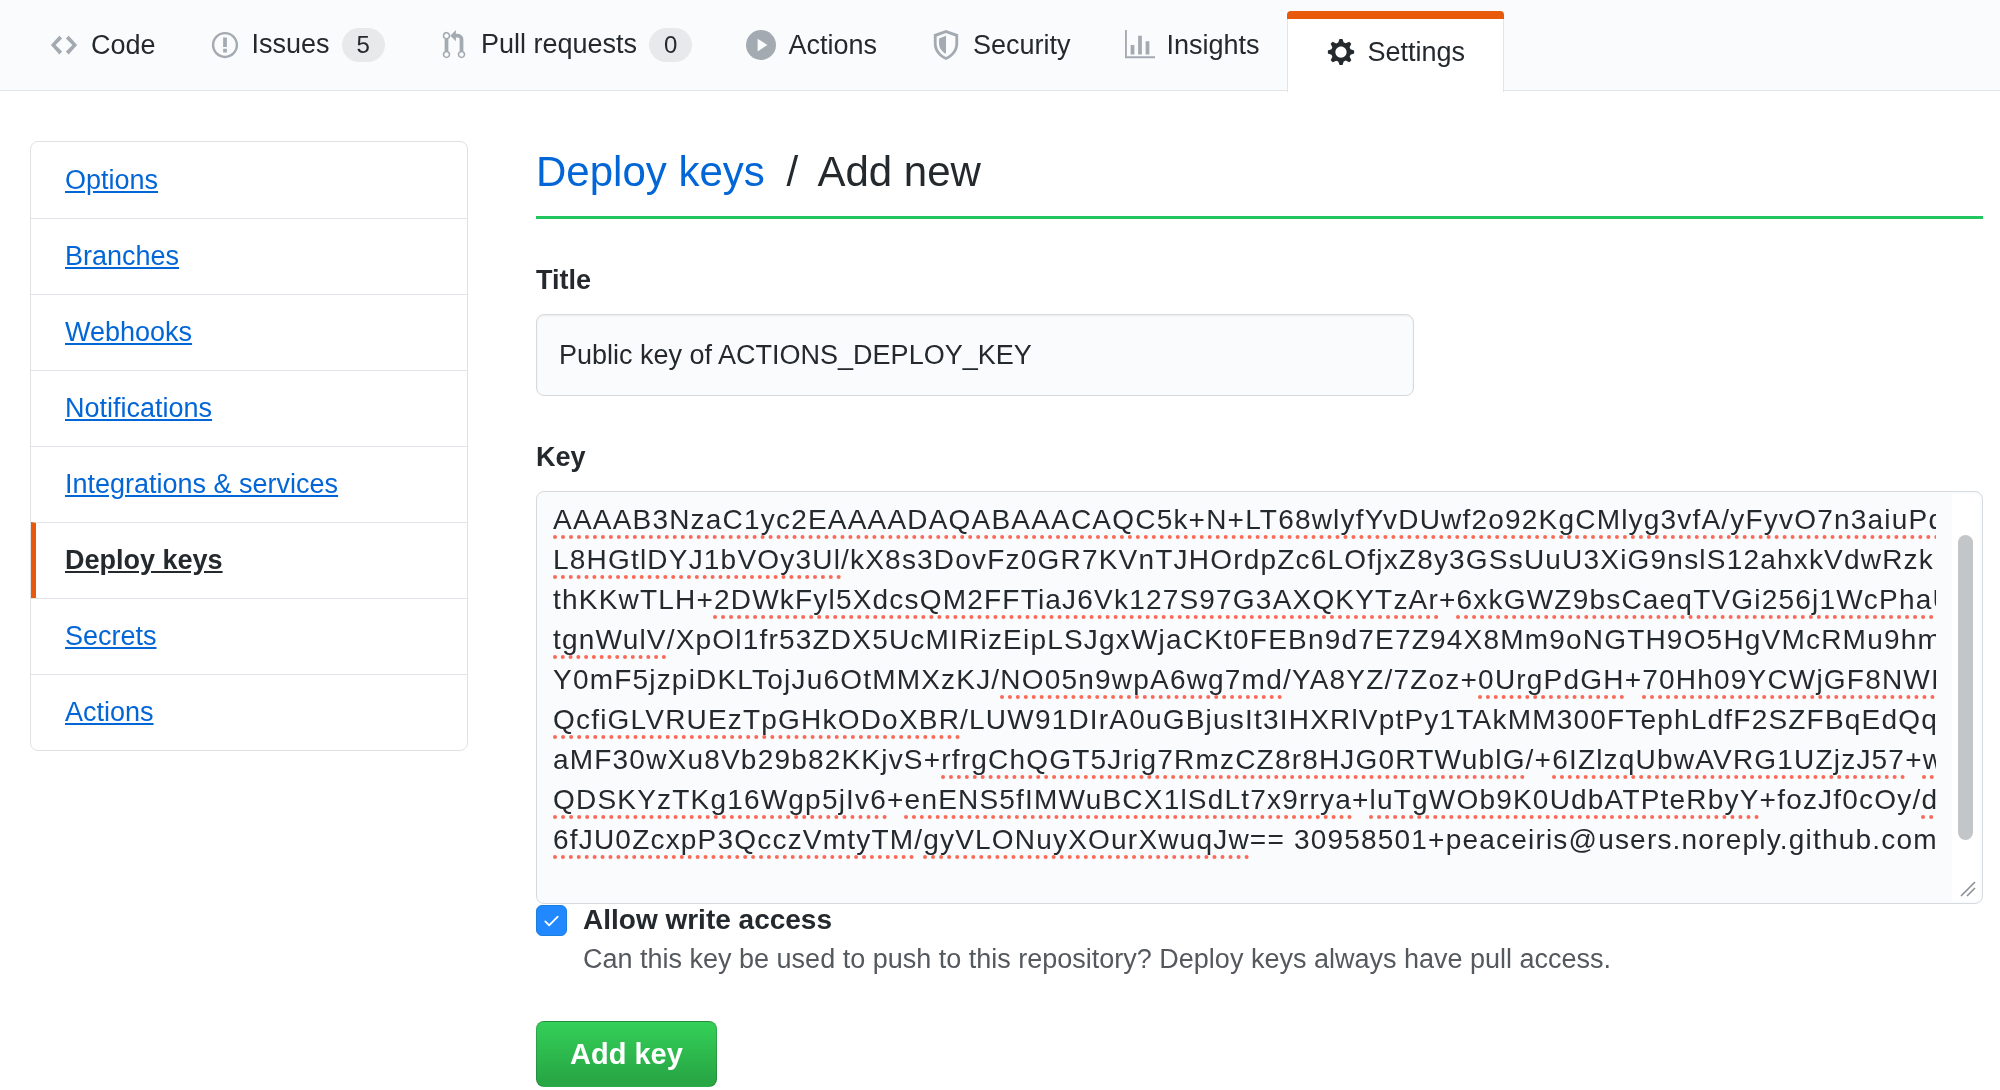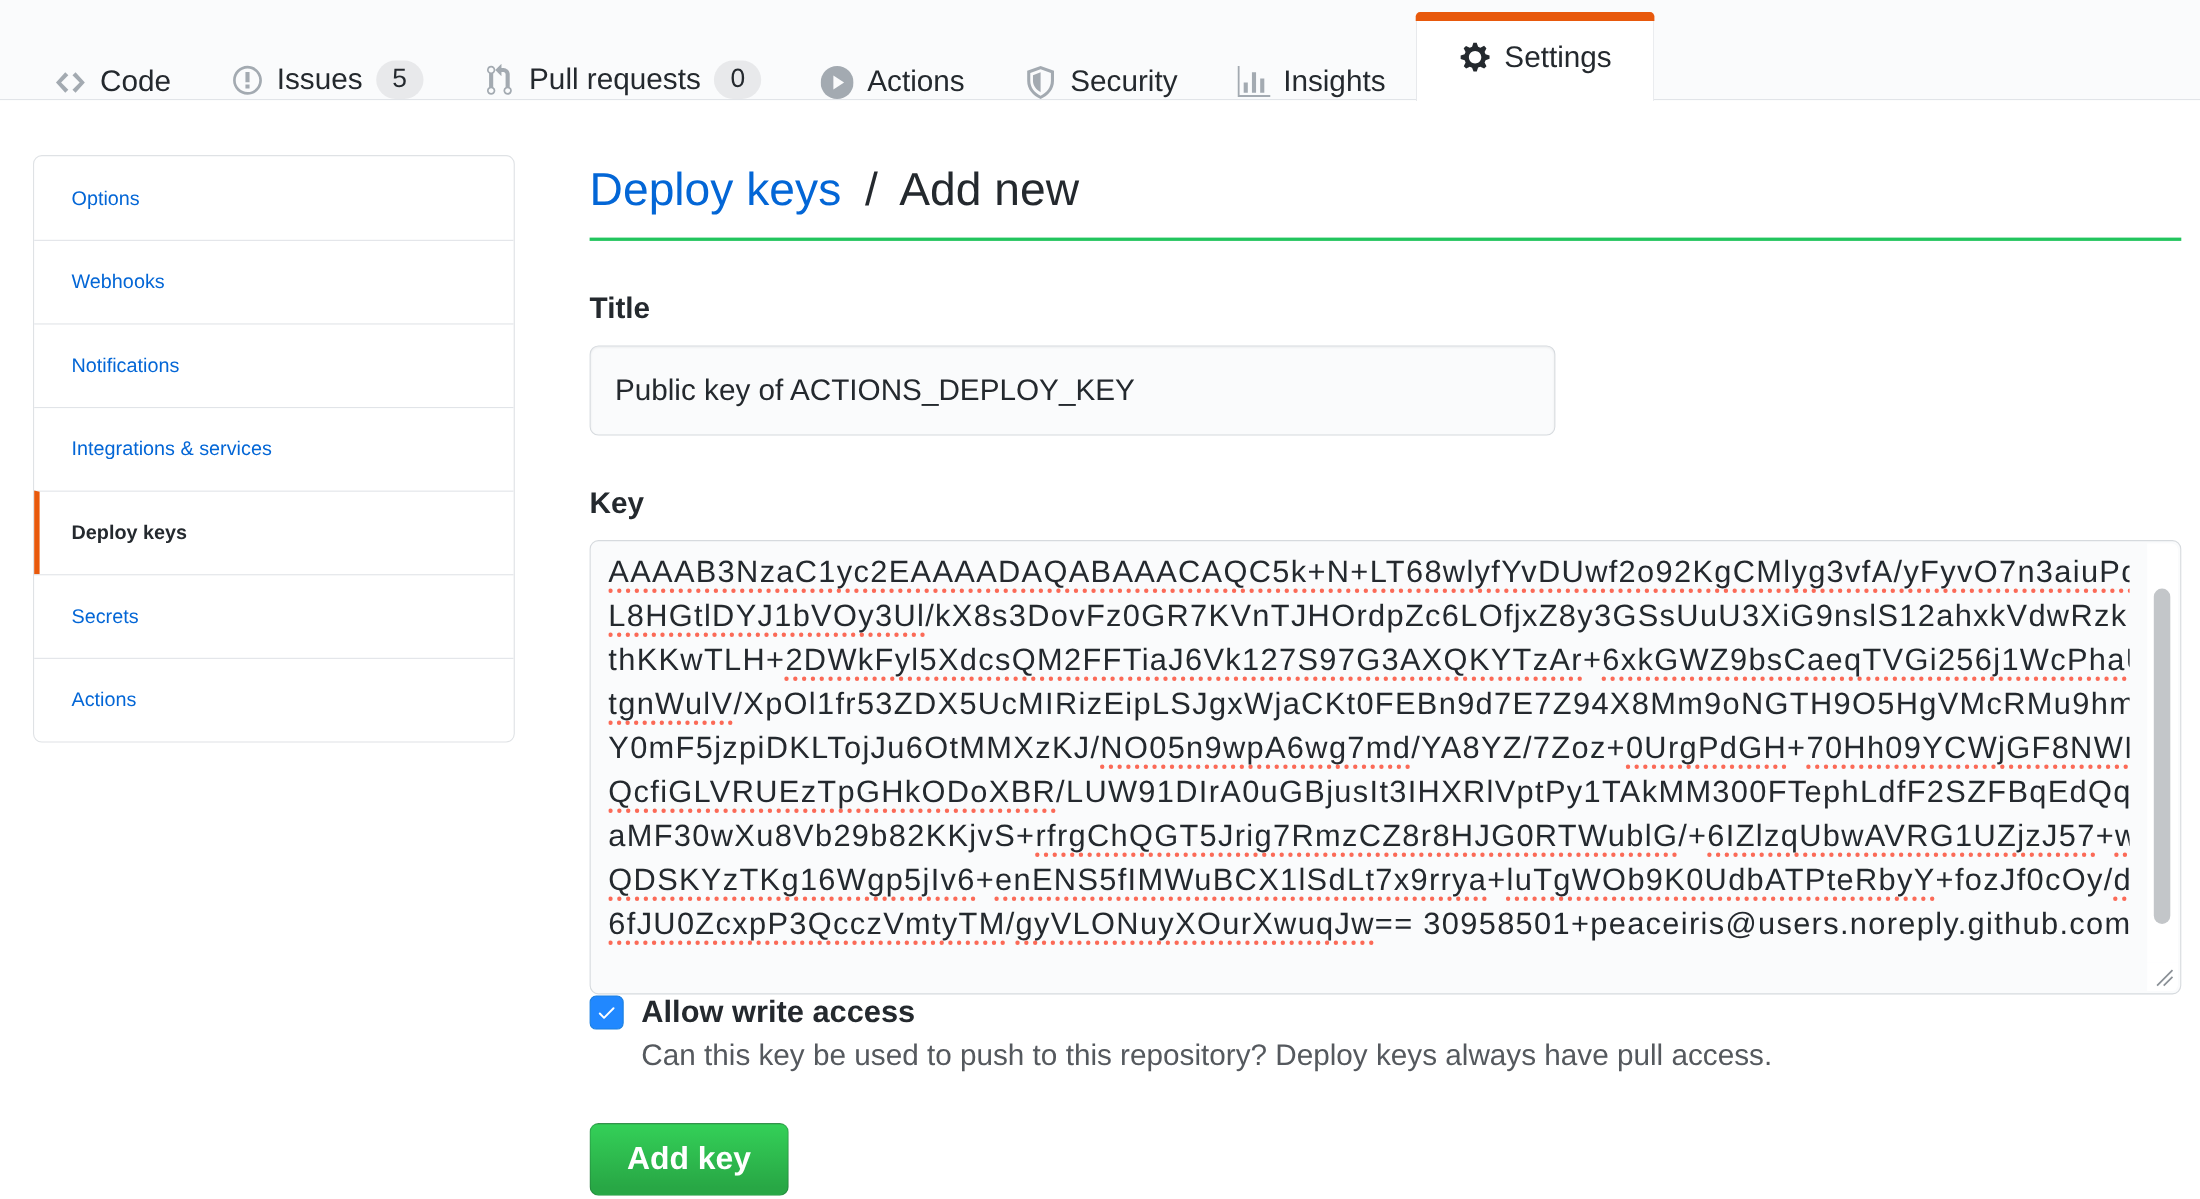--- a/index.html
+++ b/index.html
@@ -3,39 +3,39 @@
 <meta charset="utf-8">
 <style>
   * { margin:0; padding:0; box-sizing:border-box; }
   html,body { width:2000px; height:1090px; overflow:hidden; background:#fff;
     font-family:"Liberation Sans", sans-serif; color:#24292e; }
   body { position:relative; }
 
   
   .topnav { position:absolute; top:0; left:0; width:2000px; height:91px;
     background:#fafbfc; border-bottom:1px solid #e1e4e8;
-    display:flex; align-items:flex-end; padding-left:22px; z-index:1; }
+    display:flex; align-items:center; padding-left:22px; z-index:1; }
   .tab { display:flex; align-items:center; gap:12px; padding:0 27px;
     font-size:27px; color:#24292e; cursor:pointer; text-decoration:none; }
   .tab .ticon { display:flex; align-items:center; color:#a3aab1; }
   .tab .ticon svg { width:30px; height:30px; fill:currentColor; }
   .tab .pill { background:rgba(27,31,35,0.08); color:#24292e; border-radius:20px;
     padding:3px 15px; font-size:24px; line-height:1.2; }
   .tab.active { align-self:flex-start; margin-top:11px; height:81px; margin-bottom:-1px;
     background:#fff; border:1px solid #e1e4e8; border-bottom:none;
     border-radius:6px 6px 0 0; position:relative; z-index:3; padding:0 38px; }
   .tab.active::before { content:""; position:absolute; top:-1px; left:-1px; right:-1px;
     height:8px; background:#e8590c; border-radius:4px 4px 0 0; }
   .tab.active .ticon { color:#24292e; }
 
   
   .sidebar { position:absolute; left:30px; top:141px; width:438px;
     border:1px solid #dfe2e5; border-radius:8px; background:#fff; overflow:hidden; }
   .side-item { height:76px; display:flex; align-items:center; padding-left:34px;
-    font-size:18px; color:#0366d6; cursor:pointer; border-top:1px solid #e1e4e8; }
+    font-size:27px; color:#0366d6; cursor:pointer; border-top:1px solid #e1e4e8;text-decoration:underline; }
   .side-item:first-child { border-top:none; }
   .side-item.active { color:#24292e; font-weight:700;
     border-left:5px solid #e8590c; padding-left:29px; cursor:default; }
 
   
   .main { position:absolute; left:536px; top:148px; width:1447px; }
   .crumb { font-size:42px; font-weight:400; padding-bottom:20px;
     border-bottom:3px solid #22c55e; }
   .crumb .lnk { color:#0366d6; cursor:pointer; }
   .crumb .sep { color:#24292e; margin:0 10px; }
@@ -140,20 +140,21 @@
       <svg viewBox="0 0 14 16">
           <path d="M14 8.77v-1.6l-1.94-.64-.45-1.09.88-1.84-1.13-1.13-1.81.91-1.09-.45-.69-1.92h-1.6l-.63 1.94-1.11.45-1.84-.88-1.13 1.13.91 1.81-.45 1.09L0 7.23v1.59l1.94.64.45 1.09-.88 1.84 1.13 1.13 1.81-.91 1.09.45.69 1.92h1.59l.63-1.94 1.11-.45 1.84.88 1.13-1.13-.92-1.81.47-1.09L14 8.75v.02zM7 11c-1.66 0-3-1.34-3-3s1.34-3 3-3 3 1.34 3 3-1.34 3-3 3z"></path>
         </svg>
     </span>
     <span>Settings</span>
   </a>
 </nav>
 
 <aside class="sidebar">
   <div class="side-item">Options</div>
+  <div class="side-item">Branches</div>
   <div class="side-item">Webhooks</div>
   <div class="side-item">Notifications</div>
   <div class="side-item">Integrations &amp; services</div>
   <div class="side-item active">Deploy keys</div>
   <div class="side-item">Secrets</div>
   <div class="side-item">Actions</div>
 </aside>
 
 <section class="main">
   <h2 class="crumb">

